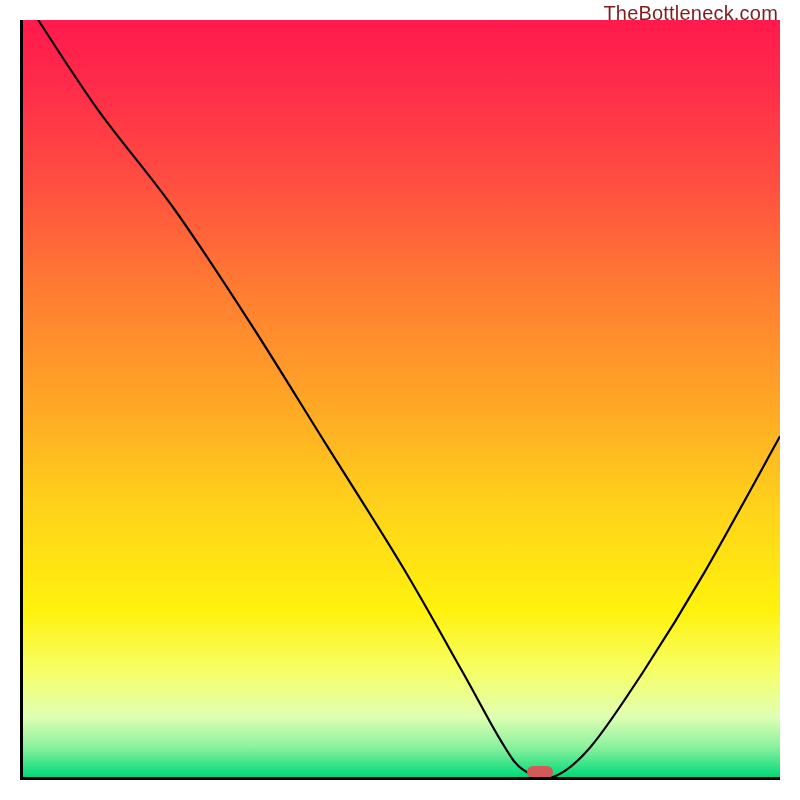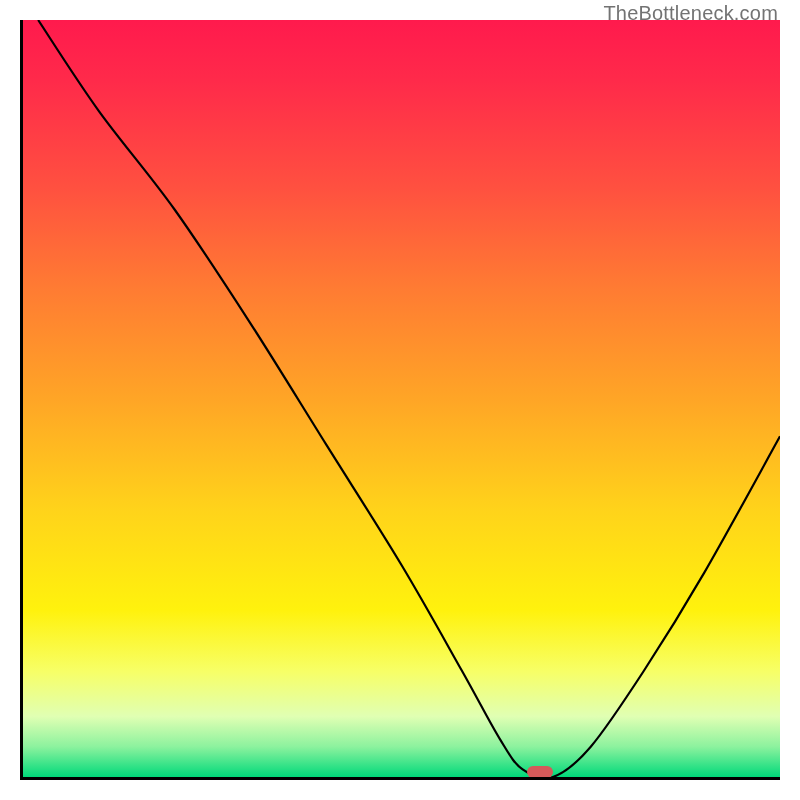--- a/index.html
+++ b/index.html
@@ -45,21 +45,21 @@
       #f7ff66 86%,
       #e0ffb3 92%,
       #8cf29e 96%,
       #00d97a 100%
     );
   }
   .watermark {
     position: absolute;
     top: 2px;
     right: 22px;
-    color: #737373;
+    color: #7f1d1d;
     font-size: 20px;
     font-weight: 500;
     letter-spacing: 0.2px;
   }
   svg.curve {
     position: absolute;
     left: 0;
     top: 0;
     width: 100%;
     height: 100%;

